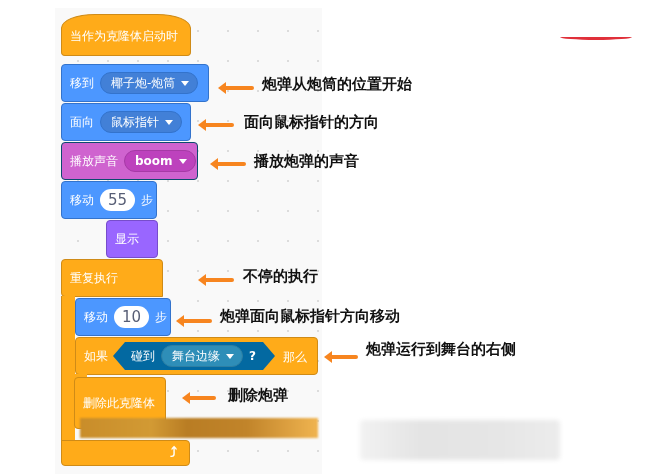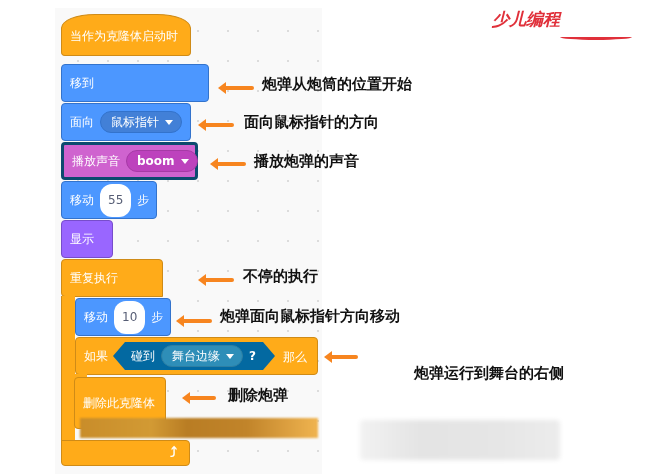--- a/index.html
+++ b/index.html
@@ -13,44 +13,44 @@
     background-size: 30px 30px;
     background-position: 8px 8px;
   }
 
   .blk {
     position: absolute; color: #ffffff; font-size: 12px;
     display: flex; align-items: center; padding-left: 8px; gap: 6px;
     border-radius: 4px; white-space: nowrap;
   }
   .motion { background: #4c97ff; border: 1px solid #3373cc; }
-  .sound  { background: #cf63cf; border: 3px solid #0c4a6e; }
-  .looks  { background: #9966ff; border: 1px solid #774dcb; }
+  .sound  { background: #cf63cf; border: 1px solid #0c4a6e; }
+  .looks  { background: #9966ff; border: 1px solid #774dcb; margin-left: 45px; }
   .control{ background: #ffab19; border: 1px solid #cf8b17; }
 
   .hat {
     position: absolute; left: 61px; top: 14px; width: 130px; height: 42px;
     background: #ffab19; border: 1px solid #cf8b17;
     border-radius: 34px 34px 4px 4px / 14px 14px 4px 4px;
     color: #fff; font-size: 12px; display: flex; align-items: flex-end;
     padding: 0 0 10px 8px;
   }
 
   .pill {
     border-radius: 14px; padding: 0 8px 0 10px; height: 22px;
     display: flex; align-items: center; gap: 6px; font-size: 12px; color: #fff;
   }
   .pill.motion-dd { background: #4280d7; border: 1px solid #3373cc; }
   .pill.sound-dd  { background: #bd42bd; border: 1px solid #a63aa6; font-weight: bold; }
   .pill.sense-dd  { background: #2e8eb8; border: 1px solid #2e7fa3; }
   .caret { width: 0; height: 0; border-left: 4px solid transparent; border-right: 4px solid transparent; border-top: 5px solid #fff; }
 
   .num {
-    background: #fff; color: #575e75; border-radius: 12px; height: 33px; min-width: 30px;
-    display: flex; align-items: center; justify-content: center; font-size: 12px; padding: 0 8px;
+    background: #fff; color: #575e75; border-radius: 12px; height: 22px; min-width: 30px;
+    display: flex; align-items: center; justify-content: center; font-size: 15px; padding: 0 8px;
   }
 
   .hex {
     position: absolute; height: 28px; background: #0369a1;
     clip-path: polygon(12px 0, calc(100% - 12px) 0, 100% 50%, calc(100% - 12px) 100%, 12px 100%, 0 50%);
     display: flex; align-items: center; gap: 6px; padding-left: 18px; color: #fff; font-size: 12px;
   }
   .q { color: #fff; font-weight: bold; font-size: 12px; }
 
   .c-arm { position: absolute; background: #ffab19; }
@@ -89,30 +89,33 @@
   }
 
   .loop-arrow { position: absolute; color: #fff; font-size: 14px; font-weight: bold; }
 </style>
 </head>
 <body>
 
 <div class="canvas"></div>
 
 <div class="logo">
-  <span class="small">少儿编程</span>
 </div>
 <div class="logo-swoosh"></div>
 
 <div class="hat">
   <span>当作为克隆体启动时</span>
 </div>
 
 <div class="blk motion" style="left:61px; top:64px; width:148px; height:38px;">
   <span>移到</span>
+  <span class="pill motion-dd">
+    <span>椰子炮-炮筒</span>
+    <span class="caret"></span>
+  </span>
 </div>
 
 <div class="blk motion" style="left:61px; top:103px; width:130px; height:38px;">
   <span>面向</span>
   <span class="pill motion-dd">
     <span>鼠标指针</span>
     <span class="caret"></span>
   </span>
 </div>
 
@@ -178,16 +181,16 @@
 <div class="arrow" style="left:216px; top:162px; width:30px;"></div>
 <span class="note" style="left:254px; top:152px;">播放炮弹的声音</span>
 
 <div class="arrow" style="left:204px; top:278px; width:30px;"></div>
 <span class="note" style="left:243px; top:267px;">不停的执行</span>
 
 <div class="arrow" style="left:182px; top:319px; width:30px;"></div>
 <span class="note" style="left:220px; top:307px;">炮弹面向鼠标指针方向移动</span>
 
 <div class="arrow" style="left:330px; top:355px; width:28px;"></div>
-<span class="note" style="left:366px; top:364px;margin-left:48px;">炮弹运行到舞台的右侧</span>
+<span class="note" style="left:366px; top:340px;">炮弹运行到舞台的右侧</span>
 
 <div class="arrow" style="left:188px; top:396px; width:28px;"></div>
 <span class="note" style="left:228px; top:386px;">删除炮弹</span>
 
 </body></html>

